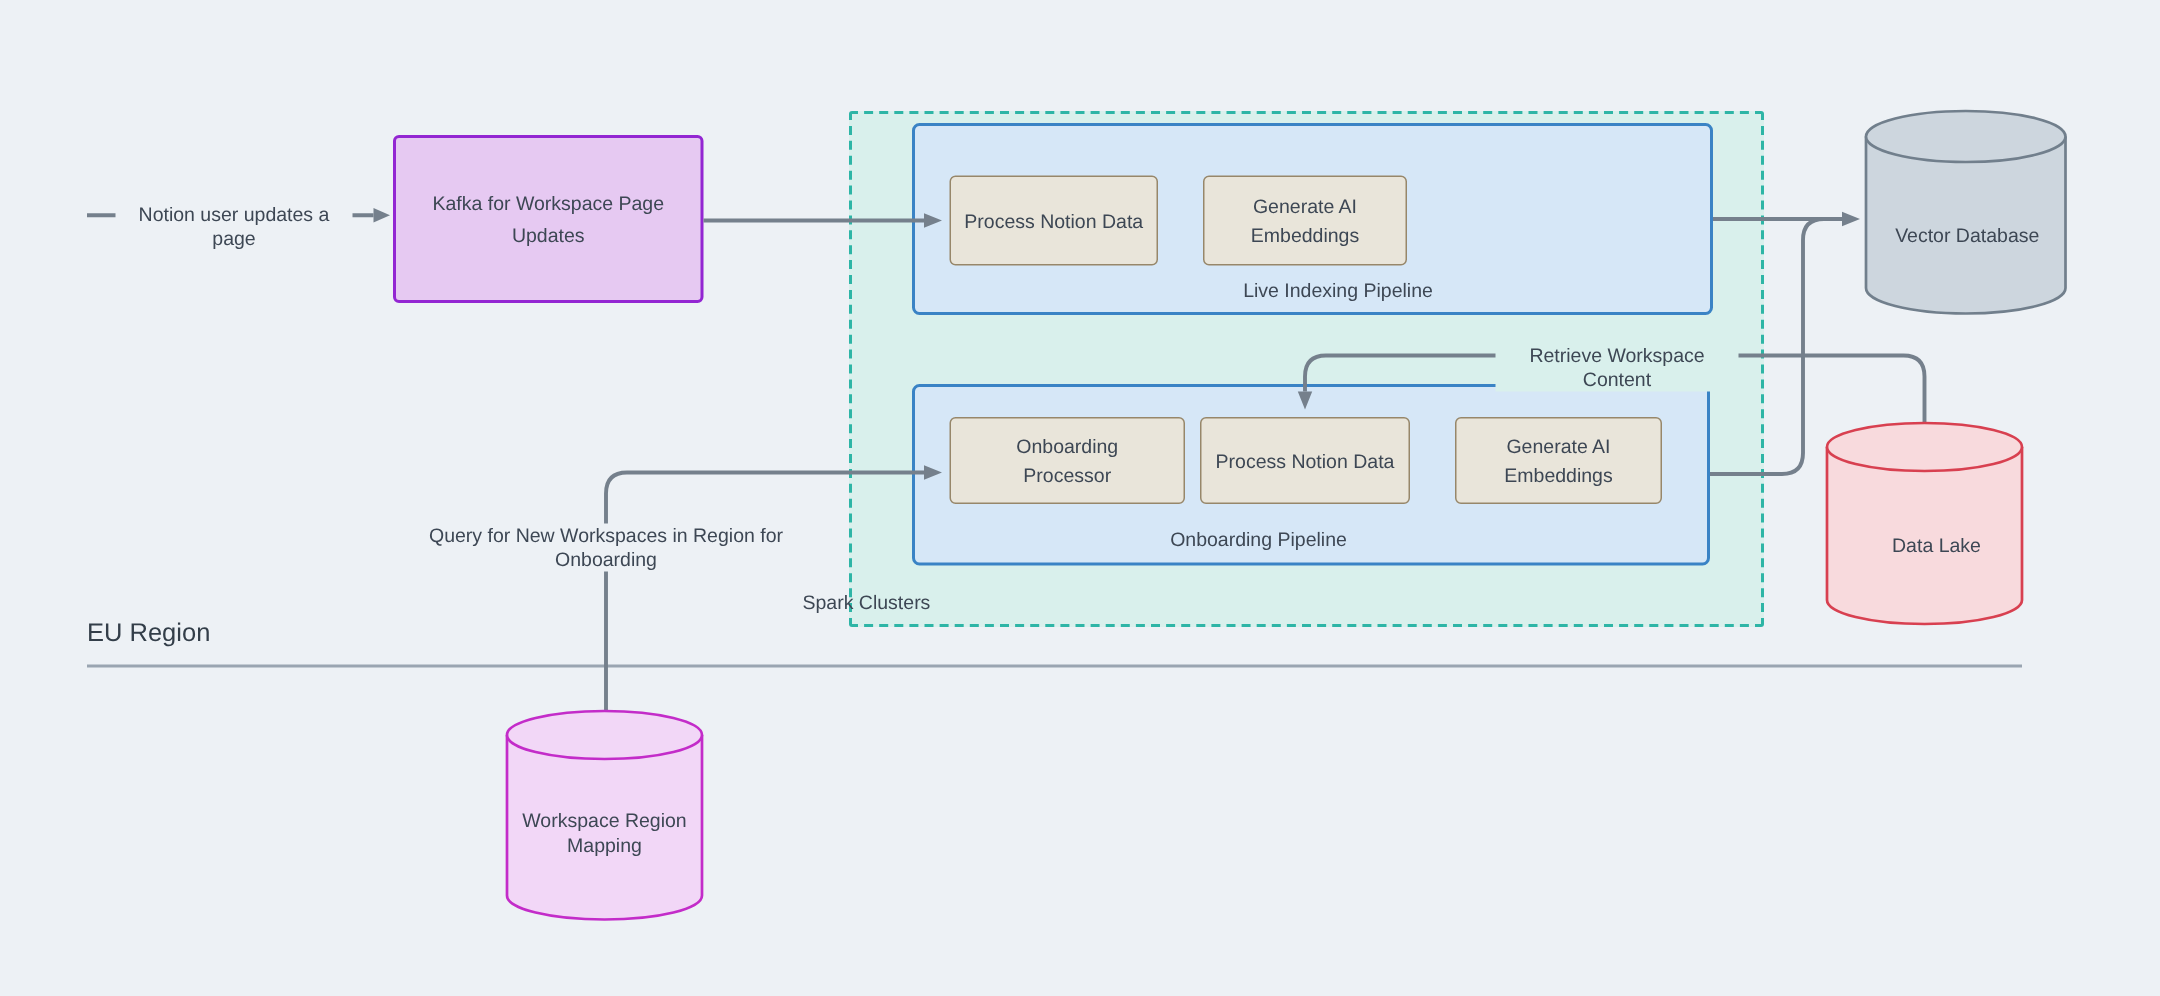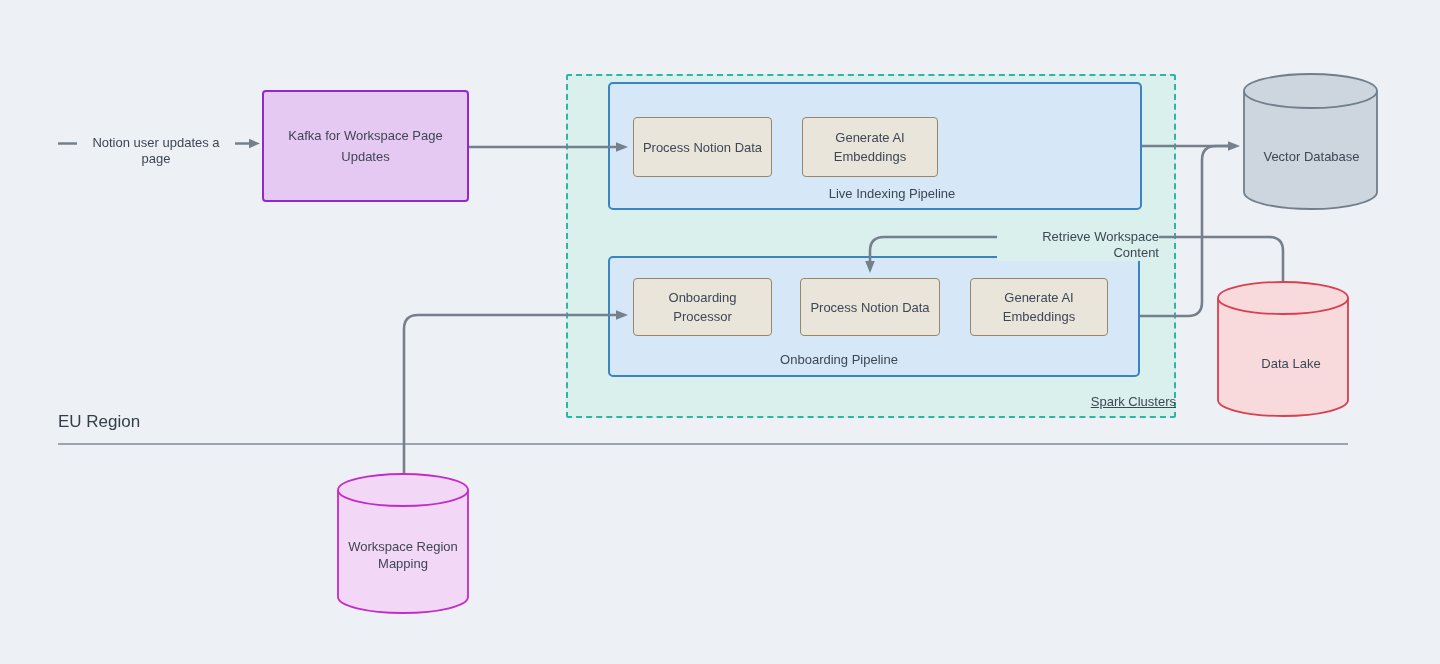--- a/index.html
+++ b/index.html
@@ -11,22 +11,22 @@
   }
   .abs{position:absolute;box-sizing:border-box;}
   .node-label{display:flex;align-items:center;justify-content:center;text-align:center;
     font-size:13px;line-height:19px;color:var(--c-text,#3d4754);}
   
   .spark{
     left:566px;top:74px;width:610px;height:344px;z-index:1;
     background:var(--c-spark-fill,#d9f0ec);
     border:2px dashed var(--c-spark-border,#2eb5a6);border-radius:2px;
   }
-  .spark-label{left:566px;top:394px;width:610px;height:16px;z-index:1;
-    text-align:right;font-size:13px;text-decoration:underline;}
+  .spark-label{left:535px;top:394px;width:610px;height:16px;z-index:1;
+    text-align:left;font-size:13px;}
   
   .pipeline{
     background:var(--c-pipeline-fill,#d6e7f7);
     border:2px solid var(--c-pipeline-border,#3a83c5);border-radius:5px;z-index:2;
   }
   .pipe-live{left:608px;top:82px;width:534px;height:128px;}
   .pipe-onb{left:608px;top:256px;width:532px;height:121px;}
   .pipe-label{z-index:2;text-align:center;font-size:13px;padding-left:34px;}
   .pipe-live-label{left:608px;top:186px;width:534px;}
   .pipe-onb-label{left:608px;top:352px;width:428px;}
@@ -52,21 +52,21 @@
   
   .cyl-label{z-index:5;text-align:center;font-size:13px;line-height:17px;}
   .vdb-label{left:1245px;top:148px;width:133px;}
   .dl-label{left:1218px;top:355px;width:146px;}
   .wrm-label{left:338px;top:538px;width:130px;}
   .wrm-label .inner{max-width:112px;margin:0 auto;}
   
   .edge-label{z-index:6;font-size:13px;line-height:16px;text-align:center;
     background:var(--c-page-bg,#edf1f5);}
   .lbl-notion{left:77px;top:135px;width:158px;}
-  .lbl-retrieve{left:997px;top:229px;width:162px;background:var(--c-spark-fill,#d9f0ec);text-align:right;}
+  .lbl-retrieve{left:997px;top:229px;width:162px;background:var(--c-spark-fill,#d9f0ec);}
   .lbl-query{left:256px;top:349px;width:296px;}
   
   .region-label{left:58px;top:412px;font-size:17px;font-weight:500;
     color:var(--c-region-text,#333e49);z-index:1;}
   .divider{left:58px;top:443px;width:1290px;height:2px;
     background:var(--c-divider,#9aa5b1);z-index:0;}
 </style>
 </head>
 <body>
 
@@ -79,21 +79,21 @@
   <div class="abs pipe-label pipe-live-label">Live Indexing Pipeline</div>
   <div class="abs task node-label" style="left:633px;top:117px;width:139px;height:60px;">
     <span>Process Notion Data</span>
   </div>
   <div class="abs task node-label" style="left:802px;top:117px;width:136px;height:60px;">
     <span class="inner" style="max-width:90px;">Generate AI Embeddings</span>
   </div>
 
   <div class="abs pipeline pipe-onb"></div>
   <div class="abs pipe-label pipe-onb-label">Onboarding Pipeline</div>
-  <div class="abs task node-label" style="left:633px;top:278px;width:139px;height:58px;">
+  <div class="abs task node-label" style="left:633px;top:278px;width:157px;height:58px;">
     <span style="max-width:92px;">Onboarding Processor</span>
   </div>
   <div class="abs task node-label" style="left:800px;top:278px;width:140px;height:58px;">
     <span>Process Notion Data</span>
   </div>
   <div class="abs task node-label" style="left:970px;top:278px;width:138px;height:58px;">
     <span style="max-width:90px;">Generate AI Embeddings</span>
   </div>
 
   <div class="abs kafka node-label">
@@ -139,17 +139,18 @@
   </svg>
 
   <div class="abs cyl-label vdb-label">Vector Database</div>
   <div class="abs cyl-label dl-label">Data Lake</div>
   <div class="abs cyl-label wrm-label">
     <div class="inner">Workspace Region Mapping</div>
   </div>
 
   <div class="abs edge-label lbl-notion">Notion user updates a page</div>
   <div class="abs edge-label lbl-retrieve">Retrieve Workspace Content</div>
+  <div class="abs edge-label lbl-query">Query for New Workspaces in Region for Onboarding</div>
 
   <div class="abs region-label">EU Region</div>
   <div class="abs divider"></div>
 
 </div>
 
 </body></html>

